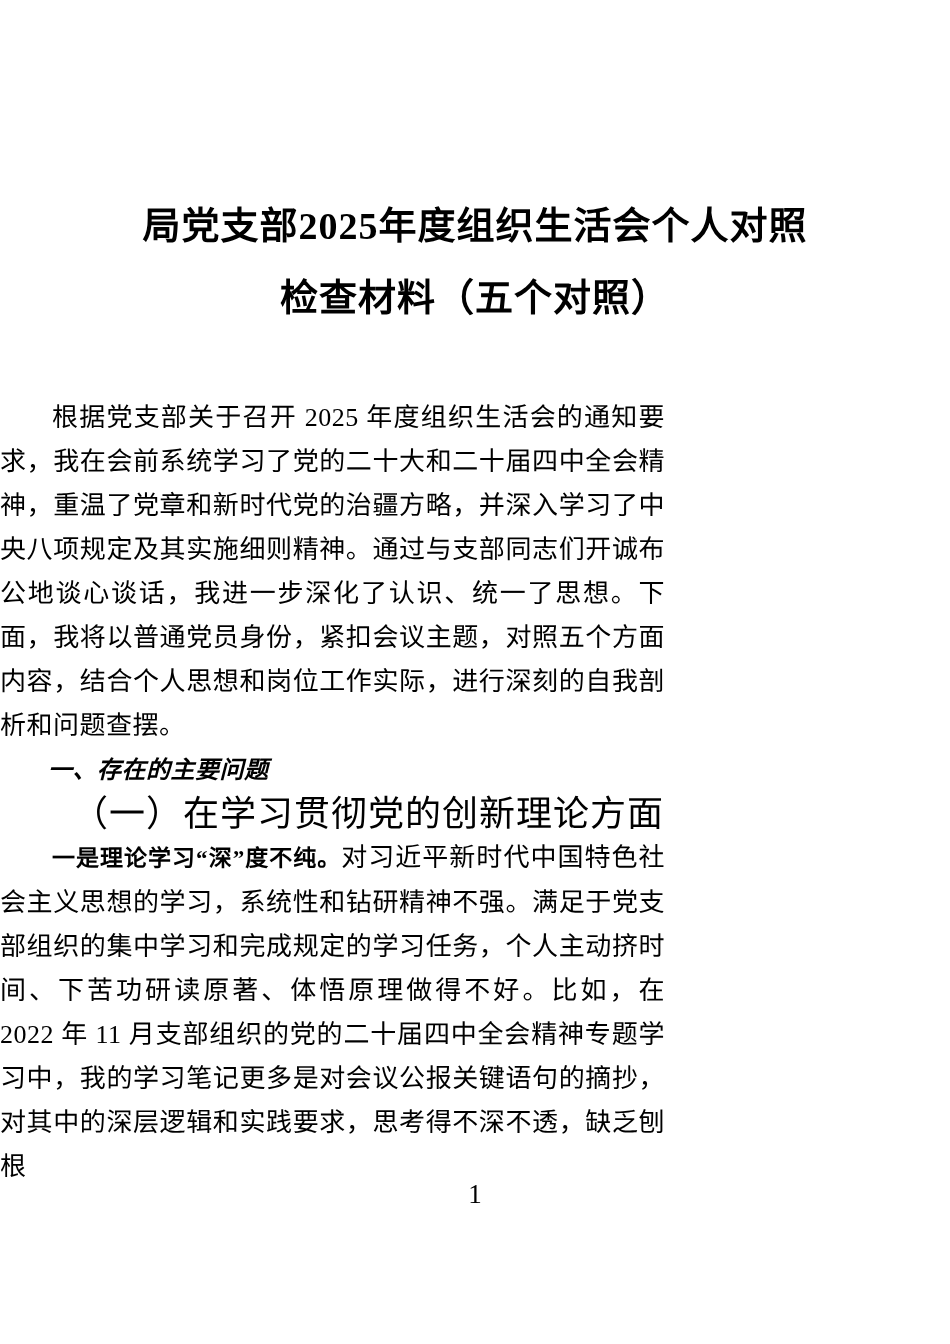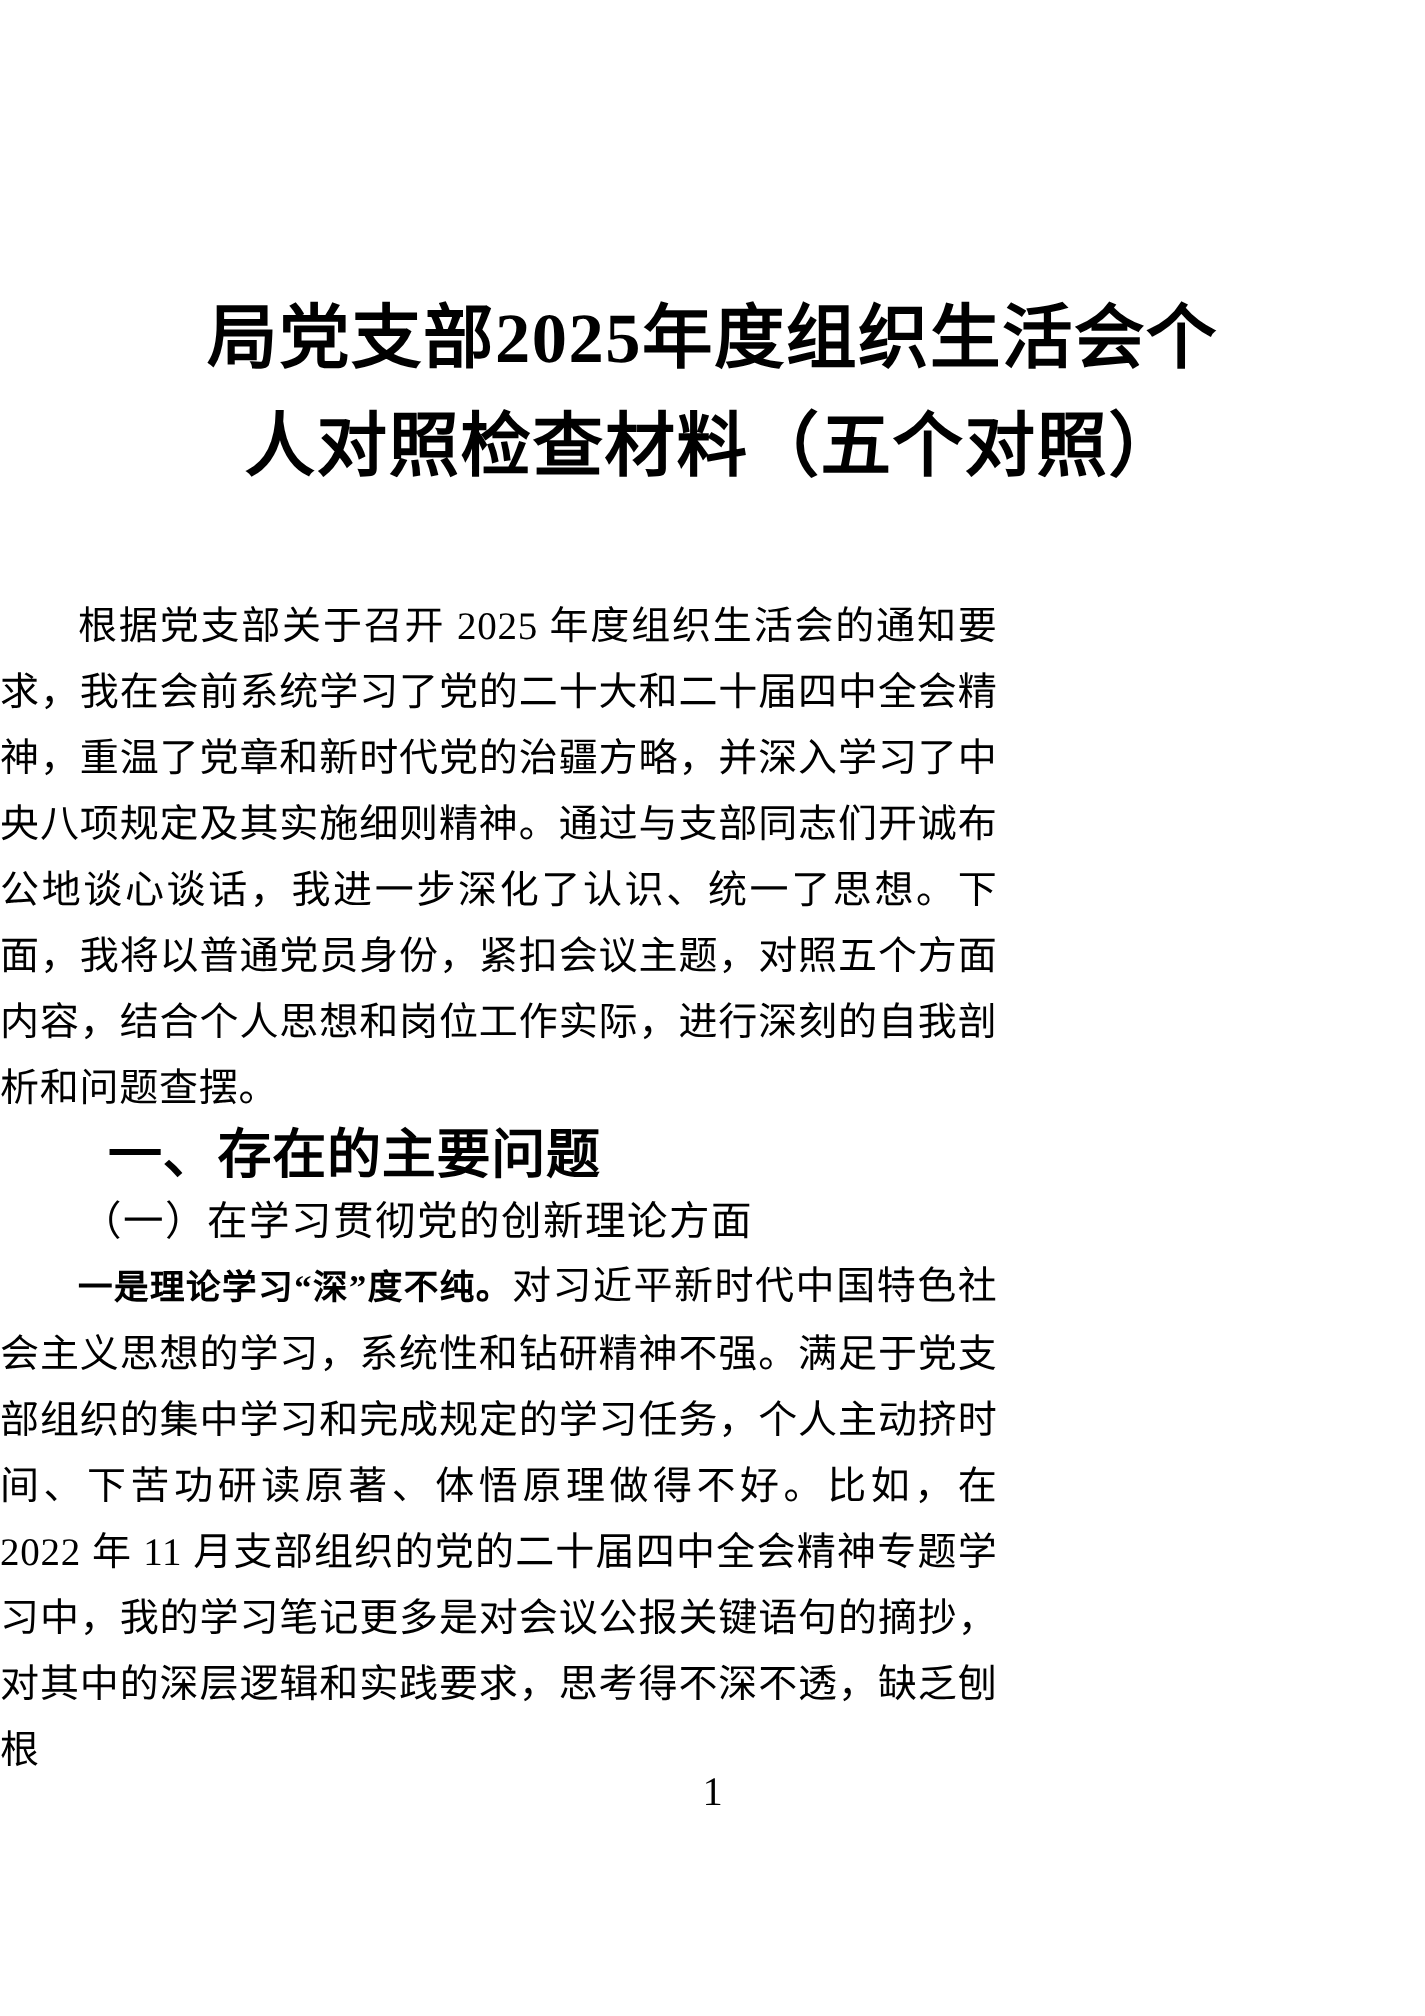--- a/index.html
+++ b/index.html
@@ -14,21 +14,21 @@
     margin: 0 auto;
     background: #ffffff;
     color: #000000;
     overflow: hidden;
   }
   .doc-title {
     width: 690px;
     margin: 190px auto 0 auto;
     font-family: "Liberation Serif", "DejaVu Serif", serif;
     font-weight: 700;
-    font-size: 47px;
+    font-size: 38px;
     line-height: 72px;
     text-align: center;
     letter-spacing: 1px;
   }
   .doc-body {
     width: 665px;
     margin-top: 62px;
   }
   .para {
     margin: 0;
@@ -37,30 +37,31 @@
     font-size: 26px;
     line-height: 44px;
     text-align: justify;
     text-indent: 2em;
     letter-spacing: 0.5px;
   }
   .heading-hei {
     margin: 0;
     font-family: "Liberation Sans", "DejaVu Sans", sans-serif;
     font-weight: 700;
-    font-size: 36px;
+    font-size: 24px;
     line-height: 44px;
     text-indent: 2em;
     letter-spacing: 0.5px;
+    font-style: italic;
   }
   .heading-kai {
     margin: 0;
     font-family: "Liberation Serif", "DejaVu Serif", serif;
     font-weight: 400;
-    font-size: 27px;
+    font-size: 36px;
     line-height: 44px;
     text-indent: 2em;
     letter-spacing: 1px;
   }
   .lead-bold {
     font-weight: 700;
     font-size: 23px;
   }
   .page-number {
     position: absolute;

